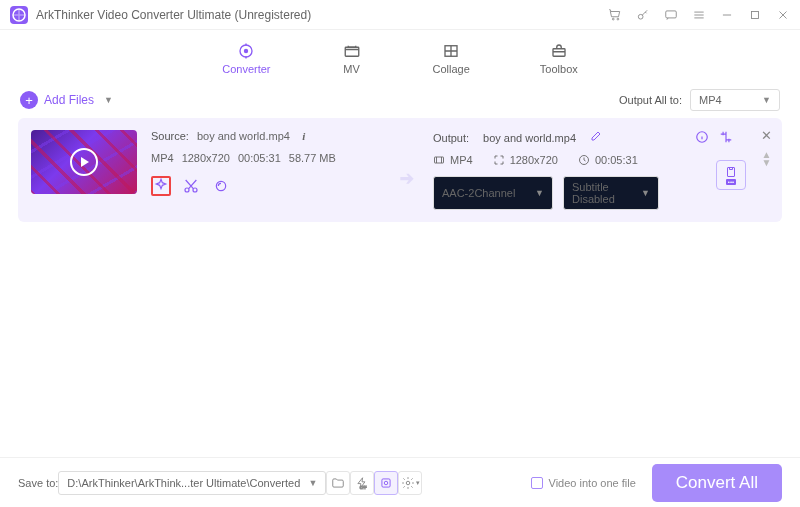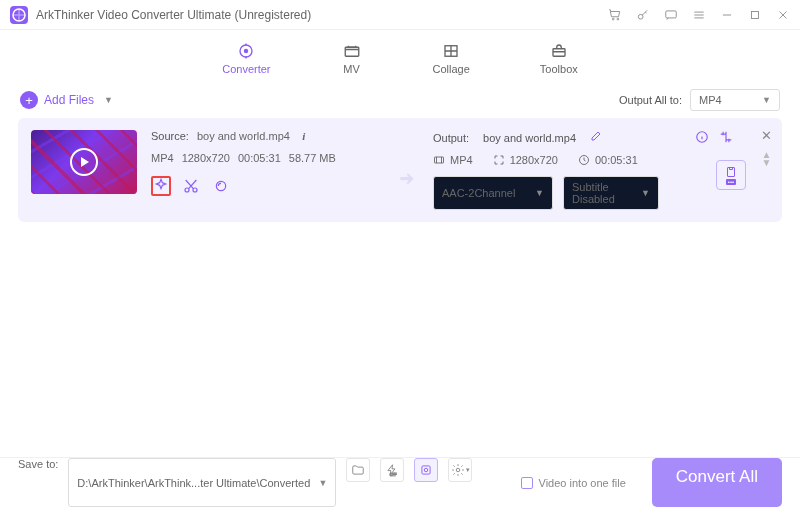--- a/index.html
+++ b/index.html
@@ -52,21 +52,21 @@
 .meta-item svg { width: 12px; height: 12px; }
 .selects-row { display: flex; gap: 10px; }
 .sel { border: 1px solid #ddd; background: #0f172a; border-radius: 3px; padding: 4px 8px; font-size: 11px; display: flex; align-items: center; justify-content: space-between; cursor: pointer; color: #666; }
 .sel.audio { width: 120px; }
 .sel.sub { width: 96px; }
 .side-icons { position: absolute; right: 10px; top: 10px; display: flex; flex-direction: column; align-items: center; gap: 8px; }
 .close-x { color: #888; cursor: pointer; font-size: 13px; }
 .sort-arrows { color: #bbb; font-size: 10px; line-height: 8px; cursor: pointer; }
 .format-badge { position: absolute; right: 36px; top: 42px; width: 30px; height: 30px; border: 1px solid #c4b5fd; border-radius: 4px; display: flex; flex-direction: column; align-items: center; justify-content: center; color: #8b5cf6; cursor: pointer; font-size: 7px; gap: 1px; }
 .format-badge svg { width: 12px; height: 12px; }
-.bottombar { position: absolute; bottom: 0; left: 0; right: 0; height: 50px; display: flex; padding: 0 18px; gap: 10px; border-top: 1px solid #f0f0f0; }
+.bottombar { position: absolute; bottom: 0; left: 0; right: 0; height: 50px; display: flex; align-items: center; padding: 0 18px; border-top: 1px solid #f0f0f0; }
 .save-to-label { font-size: 11px; color: #666; }
 .save-path { border: 1px solid #ddd; border-radius: 3px; padding: 5px 8px; font-size: 11px; width: 268px; display: flex; align-items: center; justify-content: space-between; color: #666; }
 .bottom-icon { width: 24px; height: 24px; border: 1px solid #e5e5e5; border-radius: 3px; display: flex; align-items: center; justify-content: center; cursor: pointer; color: #888; }
 .bottom-icon.purple { color: #8b5cf6; border-color: #c4b5fd; background: #f4f1fe; }
 .bottom-icon svg { width: 14px; height: 14px; }
 .merge-check { display: flex; align-items: center; gap: 6px; font-size: 11px; color: #888; margin-left: auto; cursor: pointer; }
 .checkbox { width: 12px; height: 12px; border: 1.5px solid #a78bfa; border-radius: 2px; }
 .convert-btn { background: #a78bfa; color: #fff; border-radius: 5px; padding: 9px 24px; font-size: 17px; cursor: pointer; margin-left: 16px; }
 </style>
 </head>

